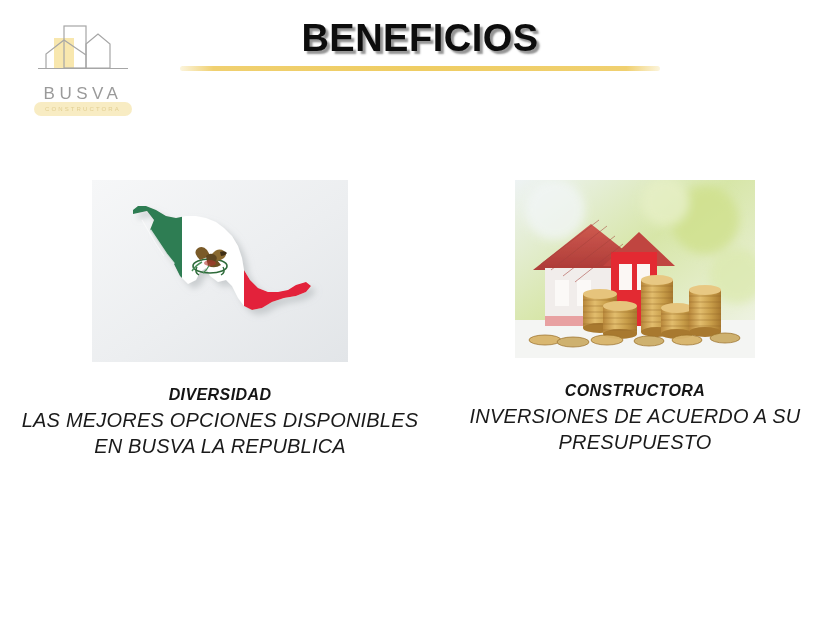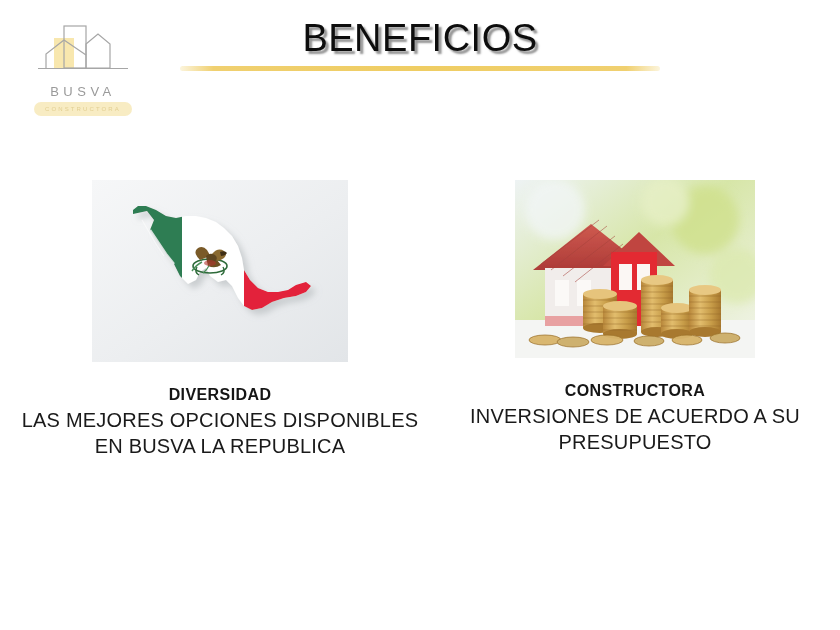--- a/index.html
+++ b/index.html
@@ -30,21 +30,21 @@
     top: 0;
     width: 110px;
     height: 62px;
   }
   .logo-wordmark {
     position: absolute;
     left: 0;
     top: 62px;
     width: 110px;
     text-align: center;
-    font-size: 13px;
+    font-size: 17px;
     letter-spacing: 4.5px;
     color: #9a9a9a;
     font-weight: 400;
   }
   .logo-pill {
     position: absolute;
     left: 6px;
     top: 80px;
     width: 98px;
     height: 14px;
@@ -65,21 +65,21 @@
   }
 
   
   .page-title {
     position: absolute;
     left: 0;
     top: 17px;
     width: 840px;
     text-align: center;
     font-size: 38px;
-    font-weight: normal;
+    font-weight: bold;
     letter-spacing: 0.5px;
     color: #0d0d0d;
     text-shadow: 3px 3px 2px rgba(90,90,90,0.65);
   }
   .title-rule {
     position: absolute;
     left: 180px;
     top: 66px;
     width: 480px;
     height: 5px;
@@ -89,20 +89,21 @@
         #f0d070 7%,
         #efcd63 50%,
         #f0d070 93%,
         rgba(242,213,118,0.25) 100%);
   }
 
   
   .col {
     position: absolute;
     top: 180px;
+    font-style: italic;
   }
   .col-left  { left: 20px;  width: 400px; }
   .col-right { left: 450px; width: 370px; }
 
   .media {
     position: relative;
     overflow: hidden;
     margin: 0 auto;
   }
   .media-left  { width: 256px; height: 182px; }

